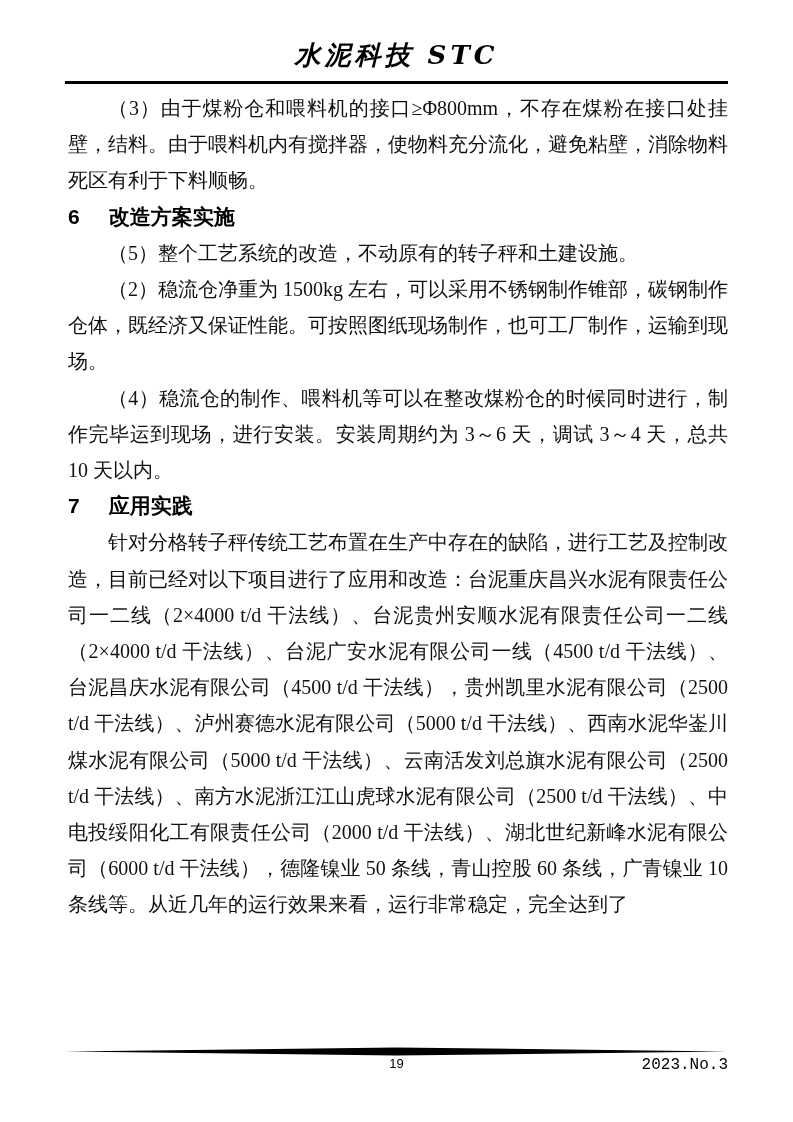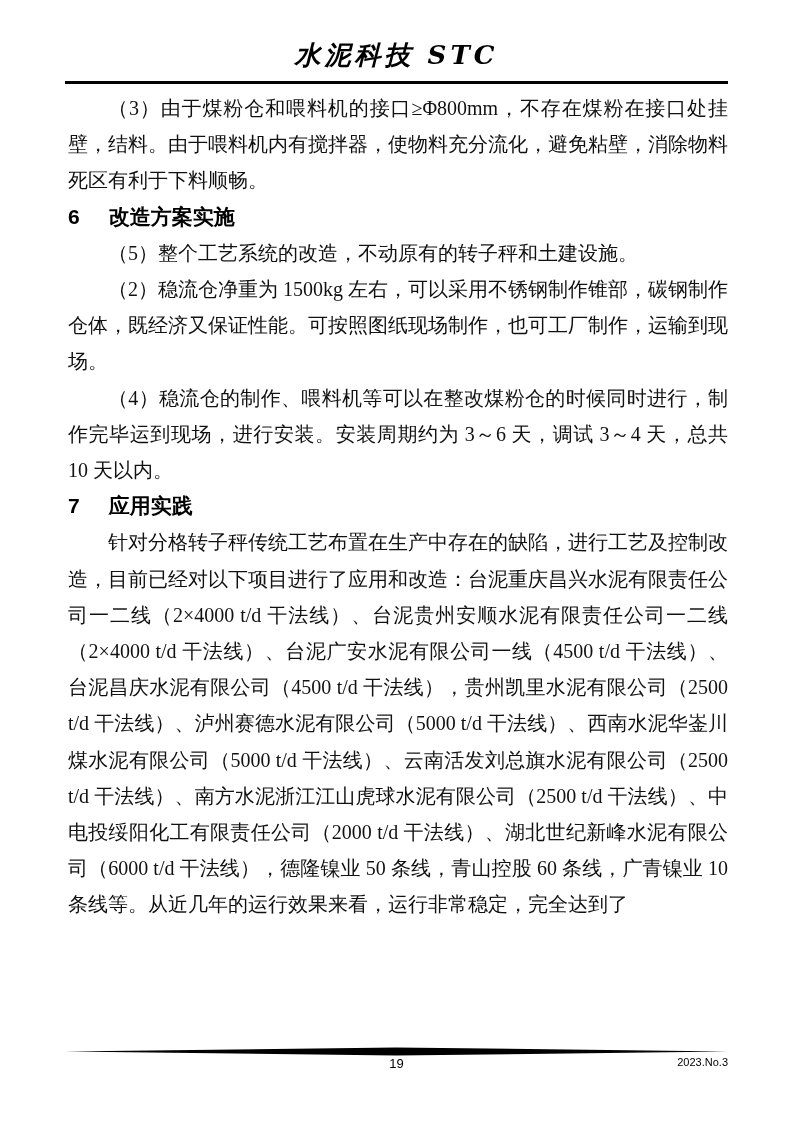--- a/index.html
+++ b/index.html
@@ -74,22 +74,22 @@
     width: 100%;
     text-align: center;
     font-family: "Liberation Sans", "DejaVu Sans", sans-serif;
     font-size: 13px;
     color: #000000;
   }
   .footer-issue {
     position: absolute;
     top: 1056px;
     right: 65px;
-    font-family: Liberation Sans, sans-serif;
-    font-size: 11px;
+    font-family: Liberation Mono, monospace;
+    font-size: 16px;
     color: #000000;
   }
 </style>
 </head>
 <body>
 
 <div class="page">
 
   <div class="journal-header">
     <span class="journal-title">水泥科技 STC</span>

